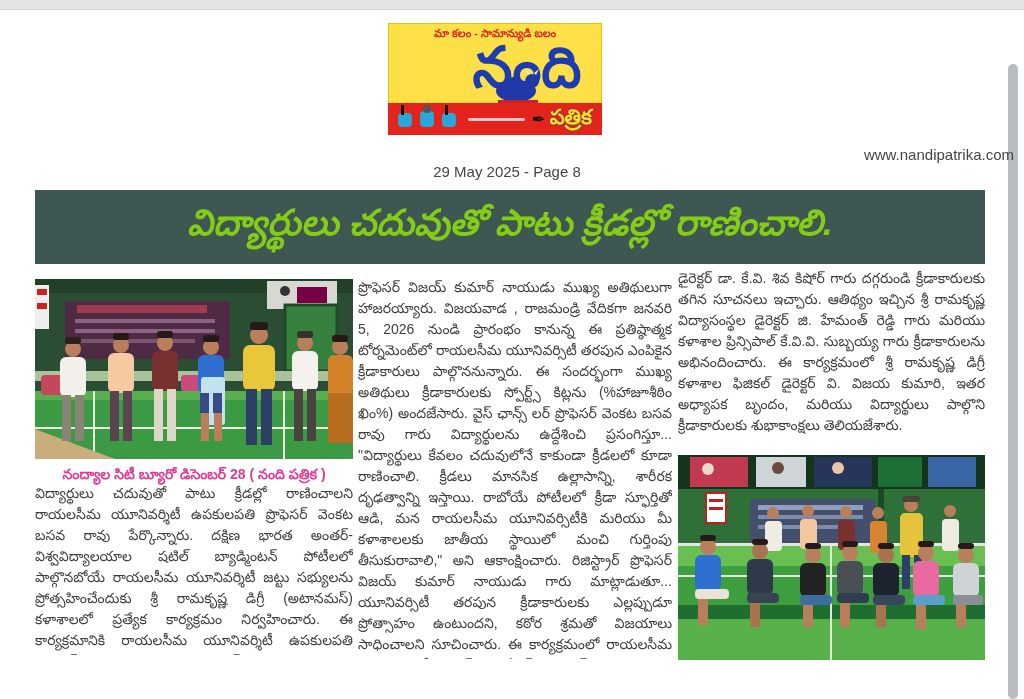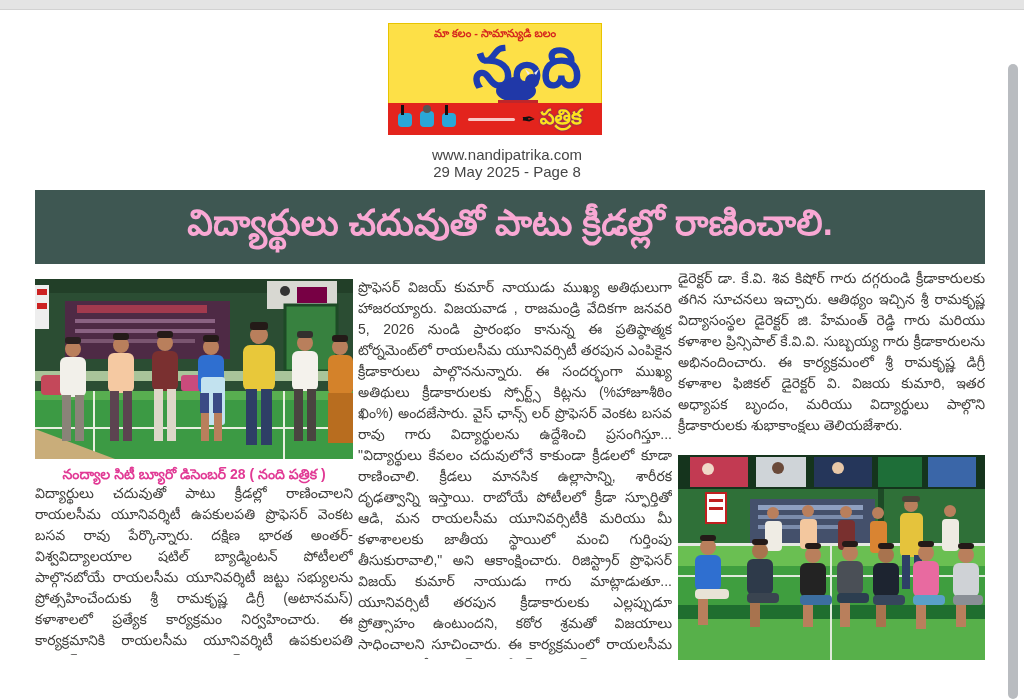--- a/index.html
+++ b/index.html
@@ -16,30 +16,30 @@
   .logo-tagline{position:absolute;left:0;top:4px;width:100%;text-align:center;color:#d5281e;
                 font-size:11px;font-weight:bold;white-space:nowrap;overflow:hidden;}
   .logo-title{position:absolute;left:0;top:10px;width:100%;text-align:center;color:#1d3cb0;
               font-size:57px;font-weight:bold;line-height:68px;white-space:nowrap;overflow:hidden;margin-left:32px;}
   .logo-bull{position:absolute;left:104px;top:44px;width:52px;height:38px;}
   .logo-band{position:absolute;left:0;bottom:0;width:100%;height:32px;background:#e3241d;
              display:flex;align-items:center;}
   .logo-fists{margin-left:8px;width:66px;height:28px;flex:0 0 auto;}
   .logo-tinytext{flex:1;height:3px;margin:0 6px;background:rgba(255,255,255,.75);border-radius:2px;}
   .logo-nib{color:#111;font-size:17px;margin-right:4px;flex:0 0 auto;}
-  .logo-subtitle{color:#ffe11a;font-size:21px;font-weight:bold;margin-right:20px;flex:0 0 auto;
+  .logo-subtitle{color:#ffe11a;font-size:21px;font-weight:bold;margin-right:10px;flex:0 0 auto;
                  text-shadow:0 0 2px #1d3cb0;white-space:nowrap;}
-  .site-line{position:absolute;left:0;top:146px;width:1014px;text-align:center;color:#454545;
+  .site-line{position:absolute;left:0;top:146px;width:1014px;text-align:right;color:#454545;
              font-size:15px;}
   .date-line{position:absolute;left:0;top:163px;width:1014px;text-align:center;color:#454545;
              font-size:15px;}
   
   .headline-banner{position:absolute;left:35px;top:190px;width:950px;height:74px;background:#3e5752;
-                   color:#f9a8d4;display:flex;align-items:center;justify-content:center;
-                   font-size:36px;font-weight:bold;white-space:nowrap;overflow:hidden;}
+                   color:#84cc16;display:flex;align-items:center;justify-content:center;
+                   font-size:36px;font-weight:bold;white-space:nowrap;overflow:hidden;font-style:italic;}
   
   .photo{position:absolute;overflow:hidden;background:#2b4d33;}
   .photo1{left:35px;top:279px;width:318px;height:180px;}
   .photo2{left:678px;top:455px;width:307px;height:205px;}
   .byline{position:absolute;left:35px;top:466px;width:318px;color:#e13a95;font-size:14px;
           font-weight:bold;text-align:center;white-space:nowrap;overflow:hidden;}
   .body-col{position:absolute;font-size:14px;line-height:21px;text-align:justify;color:#3f3e3b;
             overflow:hidden;}
   .col1{left:35px;top:483px;width:318px;height:172px;}
   .col2{left:358px;top:277px;width:314px;height:382px;}

